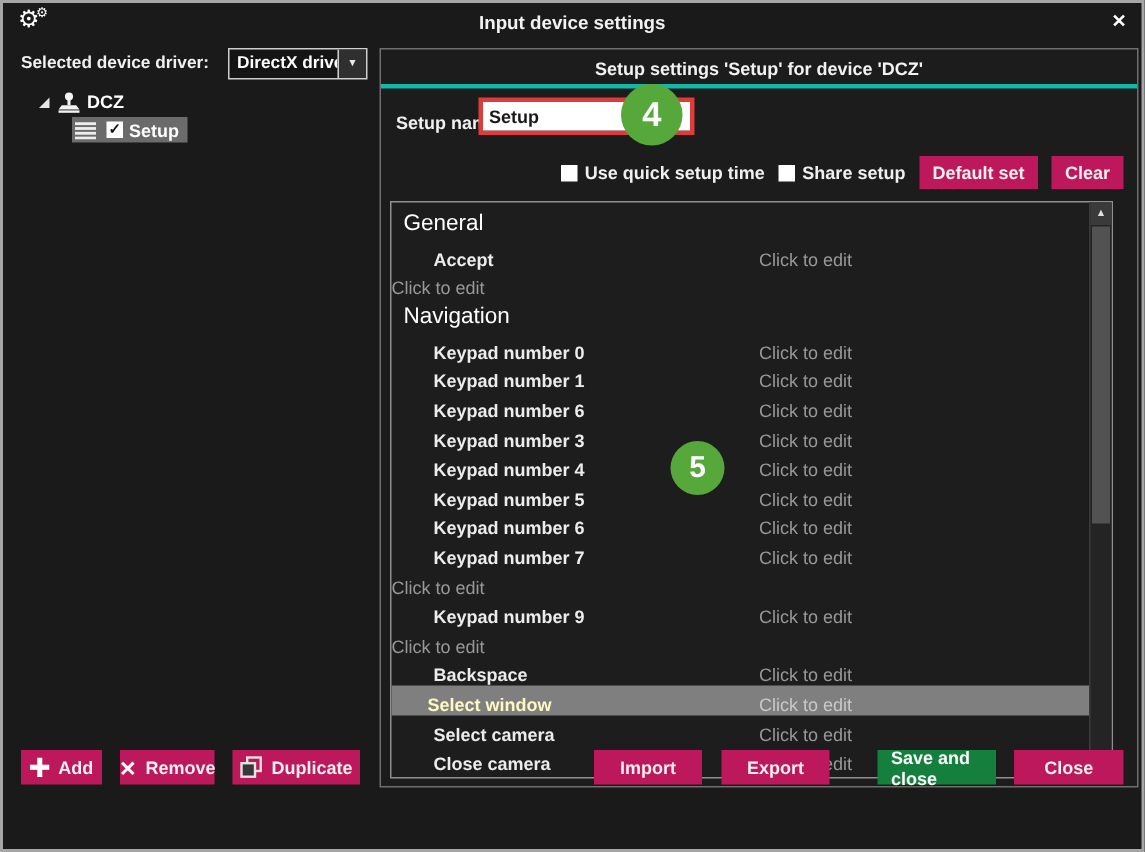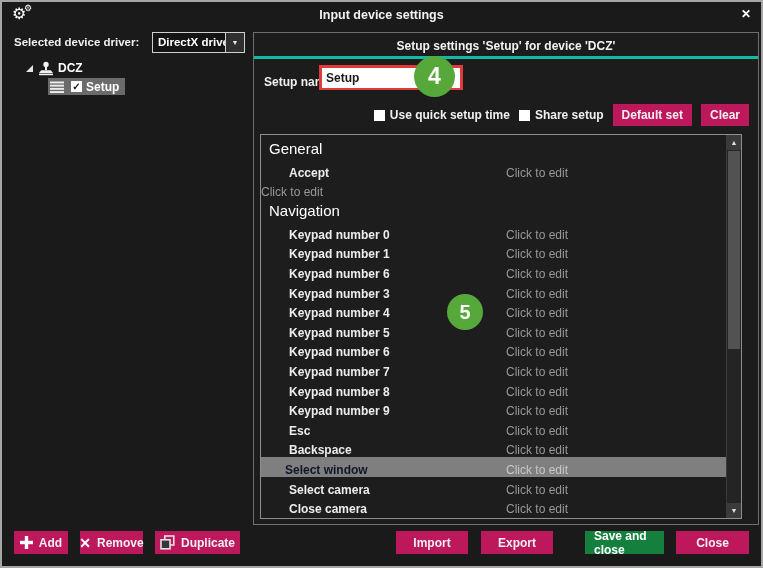--- a/index.html
+++ b/index.html
@@ -52,31 +52,31 @@
     display:flex; align-items:center; justify-content:center; height:22px; padding:0 9px; cursor:default; }
   
   .list-box { position:absolute; left:6px; top:101px; width:482px; height:385px;
     border:1px solid #8f8f8f; background:#1d1d1d; }
   .list-rows { position:absolute; left:0; top:2px; right:15px; bottom:0; overflow:hidden; }
   .list-header { height:23px; line-height:23px; padding-left:8px; font-size:15px; font-weight:normal; color:#fff; }
   .list-row { height:19.6px; display:flex; align-items:flex-end; }
   .item-label { width:245px; padding-left:28px; font-size:12px; font-weight:bold; color:#ececec; }
   .item-hint { font-size:12px; color:#989898; }
   .list-row.selected { background:#7f7f7f; margin-right:-15px; padding-right:15px; }
-  .list-row.selected .item-label { color:#0f172a;padding-left:24px; }
+  .list-row.selected .item-label { color:#fef9c3;padding-left:24px; }
   .list-row.selected .item-hint { color:#c9c9c9; }
   
   .scrollbar { position:absolute; right:0; top:0; bottom:0; width:15px; background:#242424; border-left:1px solid #3a3a3a; }
   .scroll-btn { position:absolute; left:0; right:0; height:15px; background:#3a3a3a;
     display:flex; align-items:center; justify-content:center; font-size:7px; color:#e0e0e0; }
   .scroll-btn.up { top:0; }
   .scroll-btn.down { bottom:0; }
   .scroll-thumb { position:absolute; left:1px; right:1px; top:16px; height:198px; background:#525252; }
   
-  .footer-btn { position:absolute; top:529px; height:23px; }
+  .footer-btn { position:absolute; top:498px; height:23px; }
   .btn-icon { display:inline-flex; align-items:center; margin-right:6px; }
   .x-glyph { font-size:14px; font-weight:bold; color:#fff; line-height:14px; }
   .btn-add { left:12px; width:54px; }
   .btn-remove { left:78px; width:63px; }
   .btn-duplicate { left:153px; width:85px; }
   .btn-import { left:394px; width:72px; }
   .btn-export { left:479px; width:72px; }
   .btn-save { left:583px; width:79px; background:#15803d; color:#fff; }
   .btn-close { left:674px; width:73px; }
 </style>
@@ -188,29 +188,27 @@
           </div>
           <div class="list-row">
             <span class="item-label">Keypad number 6</span>
             <span class="item-hint">Click to edit</span>
           </div>
           <div class="list-row">
             <span class="item-label">Keypad number 7</span>
             <span class="item-hint">Click to edit</span>
           </div>
           <div class="list-row">
-            <span class="item-label">Keypad number 8</span>
             <span class="item-hint">Click to edit</span>
           </div>
           <div class="list-row">
             <span class="item-label">Keypad number 9</span>
             <span class="item-hint">Click to edit</span>
           </div>
           <div class="list-row">
-            <span class="item-label">Esc</span>
             <span class="item-hint">Click to edit</span>
           </div>
           <div class="list-row">
             <span class="item-label">Backspace</span>
             <span class="item-hint">Click to edit</span>
           </div>
           <div class="list-row selected">
             <span class="item-label">Select window</span>
             <span class="item-hint">Click to edit</span>
           </div>

